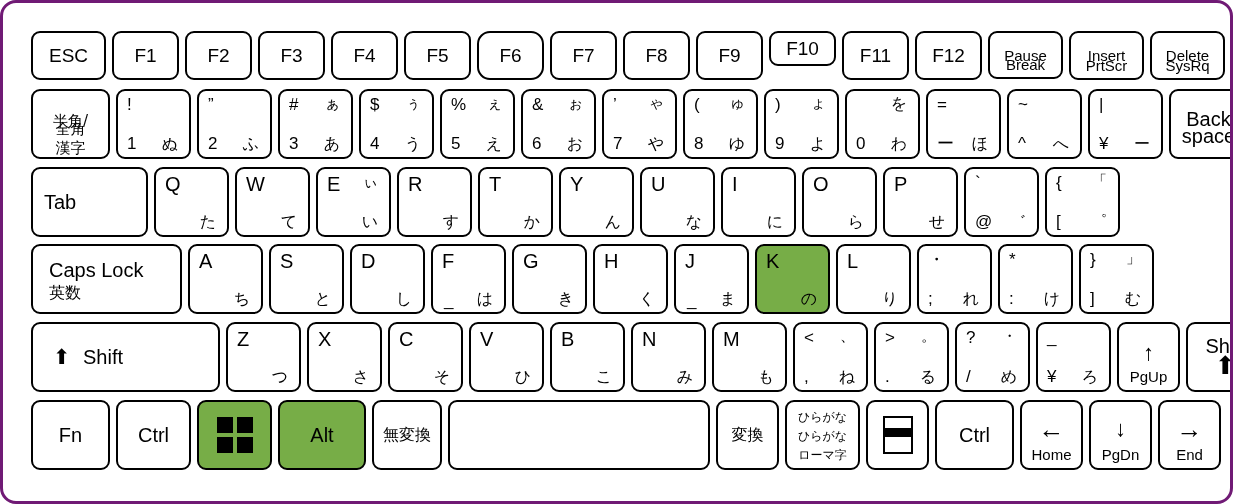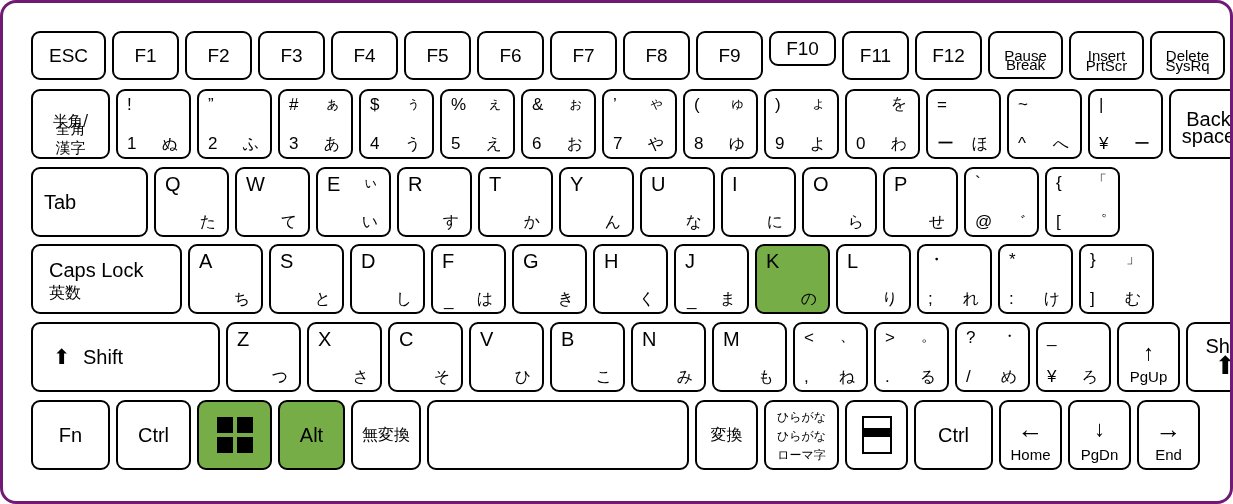--- a/index.html
+++ b/index.html
@@ -76,21 +76,21 @@
       </div>
     <div class="key" style="width:67px;height:49px;">
       <span class="lbl c sz-fn">F3</span>
       </div>
     <div class="key" style="width:67px;height:49px;">
       <span class="lbl c sz-fn">F4</span>
       </div>
     <div class="key" style="width:67px;height:49px;">
       <span class="lbl c sz-fn">F5</span>
       </div>
-    <div class="key" style="width:67px;height:49px;">
+    <div class="key" style="width:67px;height:49px;border-radius:13px;">
       <span class="lbl c sz-fn">F6</span>
       </div>
     <div class="key" style="width:67px;height:49px;">
       <span class="lbl c sz-fn">F7</span>
       </div>
     <div class="key" style="width:67px;height:49px;">
       <span class="lbl c sz-fn">F8</span>
       </div>
     <div class="key" style="width:67px;height:49px;">
       <span class="lbl c sz-fn">F9</span>
@@ -450,21 +450,21 @@
 
     <div class="key hl" style="width:75px;height:70px;">
       <span class="winlogo">
           <i></i>
           <i></i>
           <i></i>
           <i></i>
         </span>
       </div>
 
-    <div class="key hl" style="width:67px;height:70px;">
+    <div class="key hl" style="width:88px;height:70px;">
       <span class="lbl c sz-main">Alt</span>
       </div>
 
     <div class="key" style="width:70px;height:70px;">
       <span class="lbl c jp sz-jp">無変換</span>
       </div>
 
     <div class="key" style="width:262px;height:70px;">
       <span class="lbl c sz-main"></span>
       </div>

